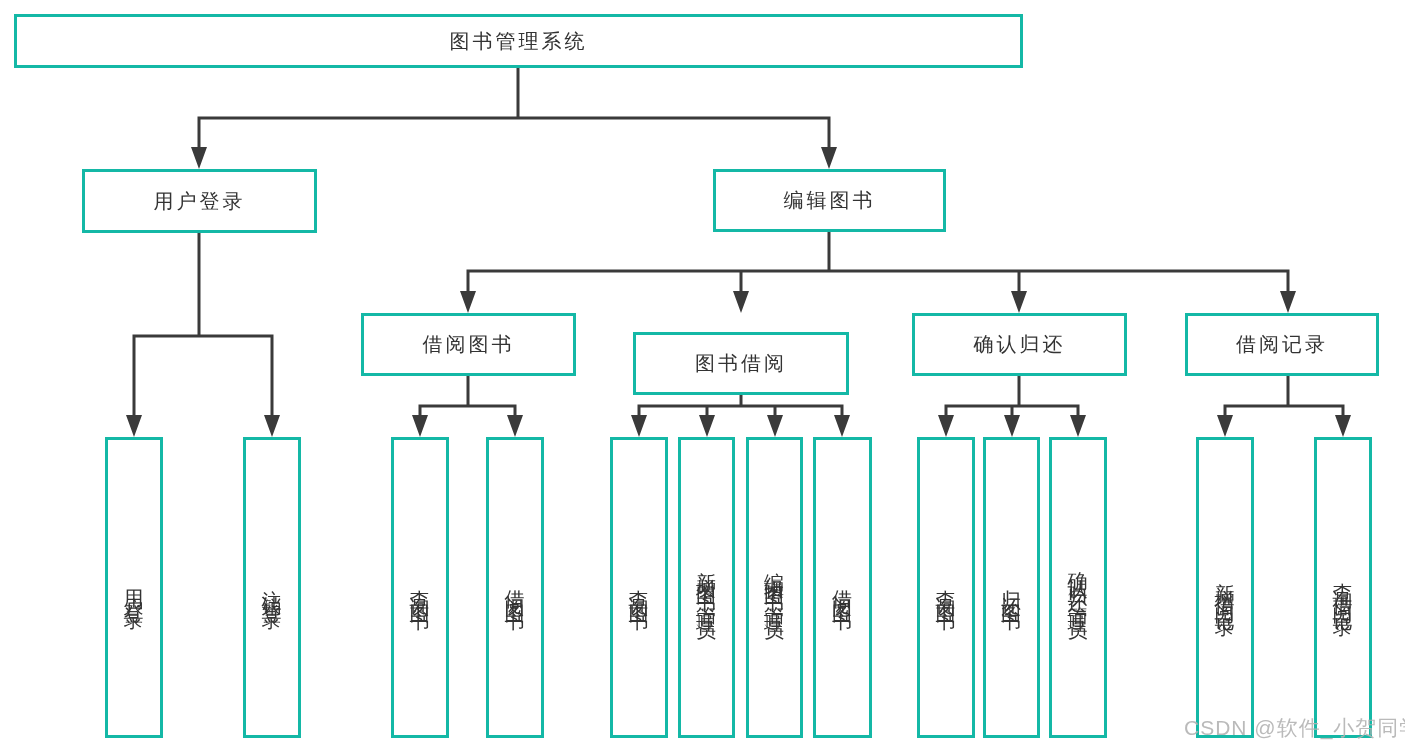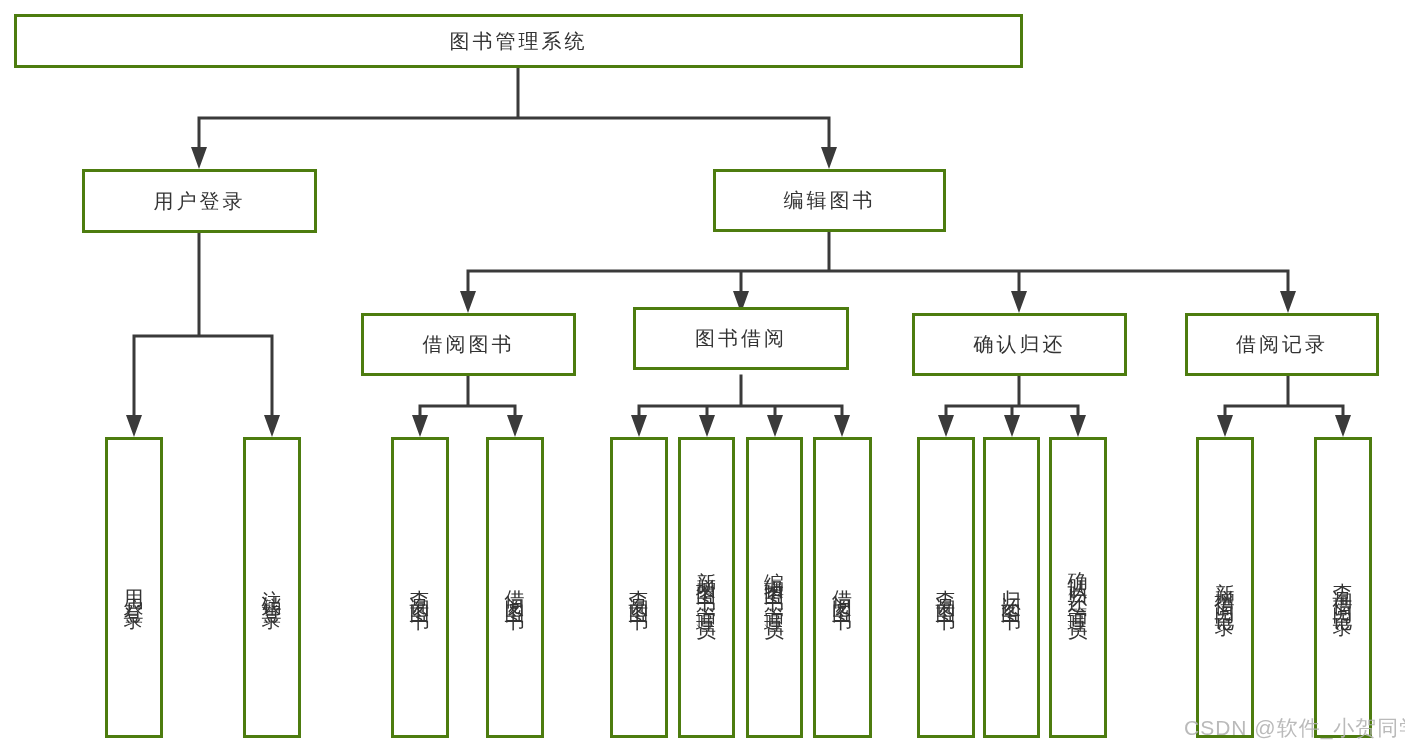--- a/index.html
+++ b/index.html
@@ -28,21 +28,21 @@
     stroke-width: 3;
     stroke-linecap: square;
   }
   .connectors path.heads {
     fill: #3a3a3a;
     stroke: none;
   }
   .box {
     position: absolute;
     box-sizing: border-box;
-    border: 3px solid #4d7c0f;
+    border: 3px solid #14b8a6;
     background: #ffffff;
     display: flex;
     align-items: center;
     justify-content: center;
   }
   .lbl {
     font-size: 20px;
     letter-spacing: 3px;
     color: #333333;
     white-space: nowrap;
@@ -110,21 +110,21 @@
   <div class="box" style="left:82px; top:169px; width:235px; height:64px;">
     <span class="lbl">用户登录</span>
   </div>
   <div class="box" style="left:713px; top:169px; width:233px; height:63px;">
     <span class="lbl">编辑图书</span>
   </div>
 
   <div class="box" style="left:361px; top:313px; width:215px; height:63px;">
     <span class="lbl">借阅图书</span>
   </div>
-  <div class="box" style="left:633px; top:307px; width:216px; height:63px;">
+  <div class="box" style="left:633px; top:332px; width:216px; height:63px;">
     <span class="lbl">图书借阅</span>
   </div>
   <div class="box" style="left:912px; top:313px; width:215px; height:63px;">
     <span class="lbl">确认归还</span>
   </div>
   <div class="box" style="left:1185px; top:313px; width:194px; height:63px;">
     <span class="lbl">借阅记录</span>
   </div>
 
   <div class="box leaf" style="left:105px; top:437px; width:58px; height:301px;">

